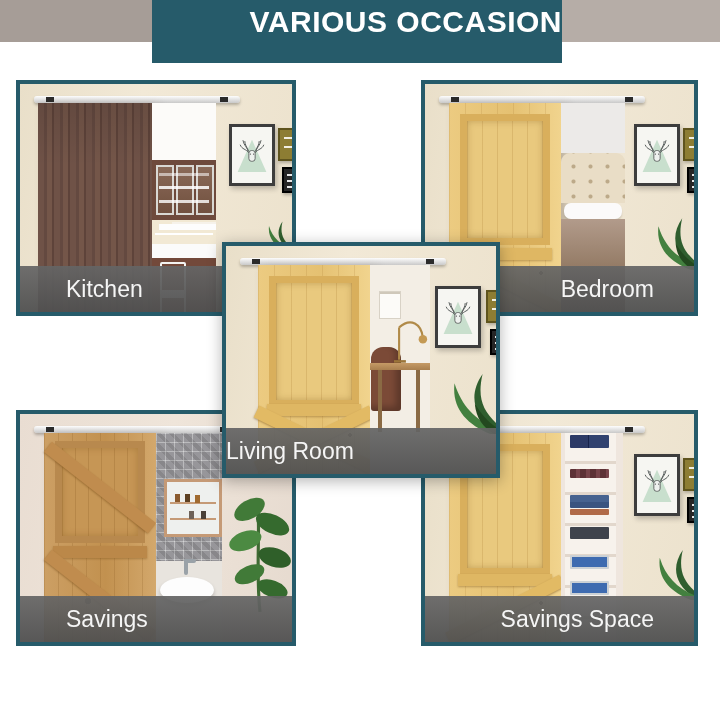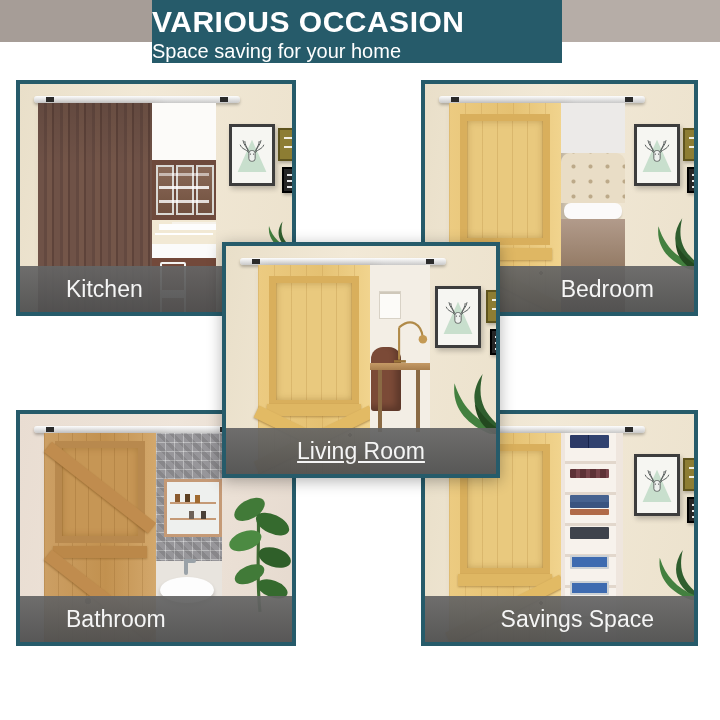--- a/index.html
+++ b/index.html
@@ -3,21 +3,21 @@
 <meta charset="utf-8">
 <style>
   html,body{margin:0;padding:0;background:#ffffff;}
   .canvas{position:relative;width:720px;height:720px;background:#ffffff;overflow:hidden;
           font-family:"Liberation Sans", sans-serif;}
   
   .gray-strip{position:absolute;top:0;height:42px;}
   .gray-strip.left{left:0;width:152px;background:#a69d97;}
   .gray-strip.right{left:562px;width:158px;background:#b6ada7;}
   .banner{position:absolute;left:152px;top:0;width:410px;height:63px;background:#265b6a;
-          color:#fff;text-align:left;}
+          color:#fff;text-align:right;}
   .banner .title{font-size:30px;font-weight:700;letter-spacing:.5px;margin-top:6px;line-height:1.05;}
   .banner .subtitle{font-size:20px;font-weight:400;margin-top:2px;}
   
   .note{position:absolute;left:0;top:674px;width:720px;height:46px;background:#2d2b2a;color:#f4f4f4;
         display:flex;align-items:center;justify-content:center;font-size:25px;font-weight:700;letter-spacing:.4px;}
   
   .panel{position:absolute;box-sizing:border-box;border:4px solid #265b6a;background:#f0e7d4;}
   .panel.lift{z-index:10;box-shadow:0 3px 14px rgba(0,0,0,.30);}
   .scene{position:absolute;inset:0;overflow:hidden;background:linear-gradient(100deg,#e9dfc9,#f2e9d7 40%,#ece2cd);}
   .scene.bath{background:linear-gradient(100deg,#e9ddd2,#efe5da 50%,#e6dacf);}
@@ -131,33 +131,32 @@
   .mini.blackf::after{content:"";position:absolute;left:3px;top:5px;width:9px;height:2px;background:#e8e8e8;
           box-shadow:0 6px 0 #e8e8e8,0 12px 0 #e8e8e8;}
   
   .plant{position:absolute;}
   
   .band{position:absolute;left:0;right:0;bottom:0;height:46px;color:#f5f5f5;font-size:23px;
         display:flex;align-items:center;
         background:linear-gradient(180deg,rgba(101,101,101,.93),rgba(80,80,80,.95));}
   .band.align-left{justify-content:flex-start;padding-left:46px;}
   .band.align-right{justify-content:flex-end;padding-right:40px;}
-  .band.align-center{justify-content:center;text-decoration:underline;}
+  .band.align-center{}
 </style>
 </head>
 <body>
 
 <div class="canvas">
 
   <div class="gray-strip left"></div>
   <div class="gray-strip right"></div>
 
   <header class="banner">
     <div class="title">VARIOUS OCCASION</div>
-    <div class="subtitle">Space saving for your home</div>
   </header>
 
   <section class="panel" style="left:16px;top:80px;width:280px;height:236px">
     <div class="scene">
       <div class="track">
           <i class="clip c1"></i>
           <i class="clip c2"></i>
         </div>
       <div class="door walnut"></div>
       <div class="doorway" style="left:132px;width:64px">
@@ -263,21 +262,21 @@
       <svg class="plant" style="right:-10px;top:64px;width:84px;height:136px" viewBox="0 0 80 130">
         <path d="M40,128 C36,92 40,56 38,22" stroke="#3f6b33" stroke-width="3" fill="none"></path>
         <ellipse cx="30" cy="30" rx="16" ry="9" fill="#417a38" transform="rotate(-30 30 30)"></ellipse>
         <ellipse cx="52" cy="44" rx="17" ry="9" fill="#356a2e" transform="rotate(25 52 44)"></ellipse>
         <ellipse cx="26" cy="60" rx="16" ry="9" fill="#4c8a42" transform="rotate(-20 26 60)"></ellipse>
         <ellipse cx="54" cy="76" rx="16" ry="9" fill="#2f5f29" transform="rotate(18 54 76)"></ellipse>
         <ellipse cx="30" cy="92" rx="15" ry="8" fill="#417a38" transform="rotate(-24 30 92)"></ellipse>
         <ellipse cx="52" cy="106" rx="15" ry="8" fill="#356a2e" transform="rotate(20 52 106)"></ellipse>
       </svg>
       <div class="band align-left">
-          <span>Bathroom</span>
+          <span>Savings</span>
         </div>
     </div>
   </section>
 
   <section class="panel" style="left:421px;top:410px;width:277px;height:236px">
     <div class="scene">
       <div class="track">
           <i class="clip c1"></i>
           <i class="clip c2"></i>
         </div>

